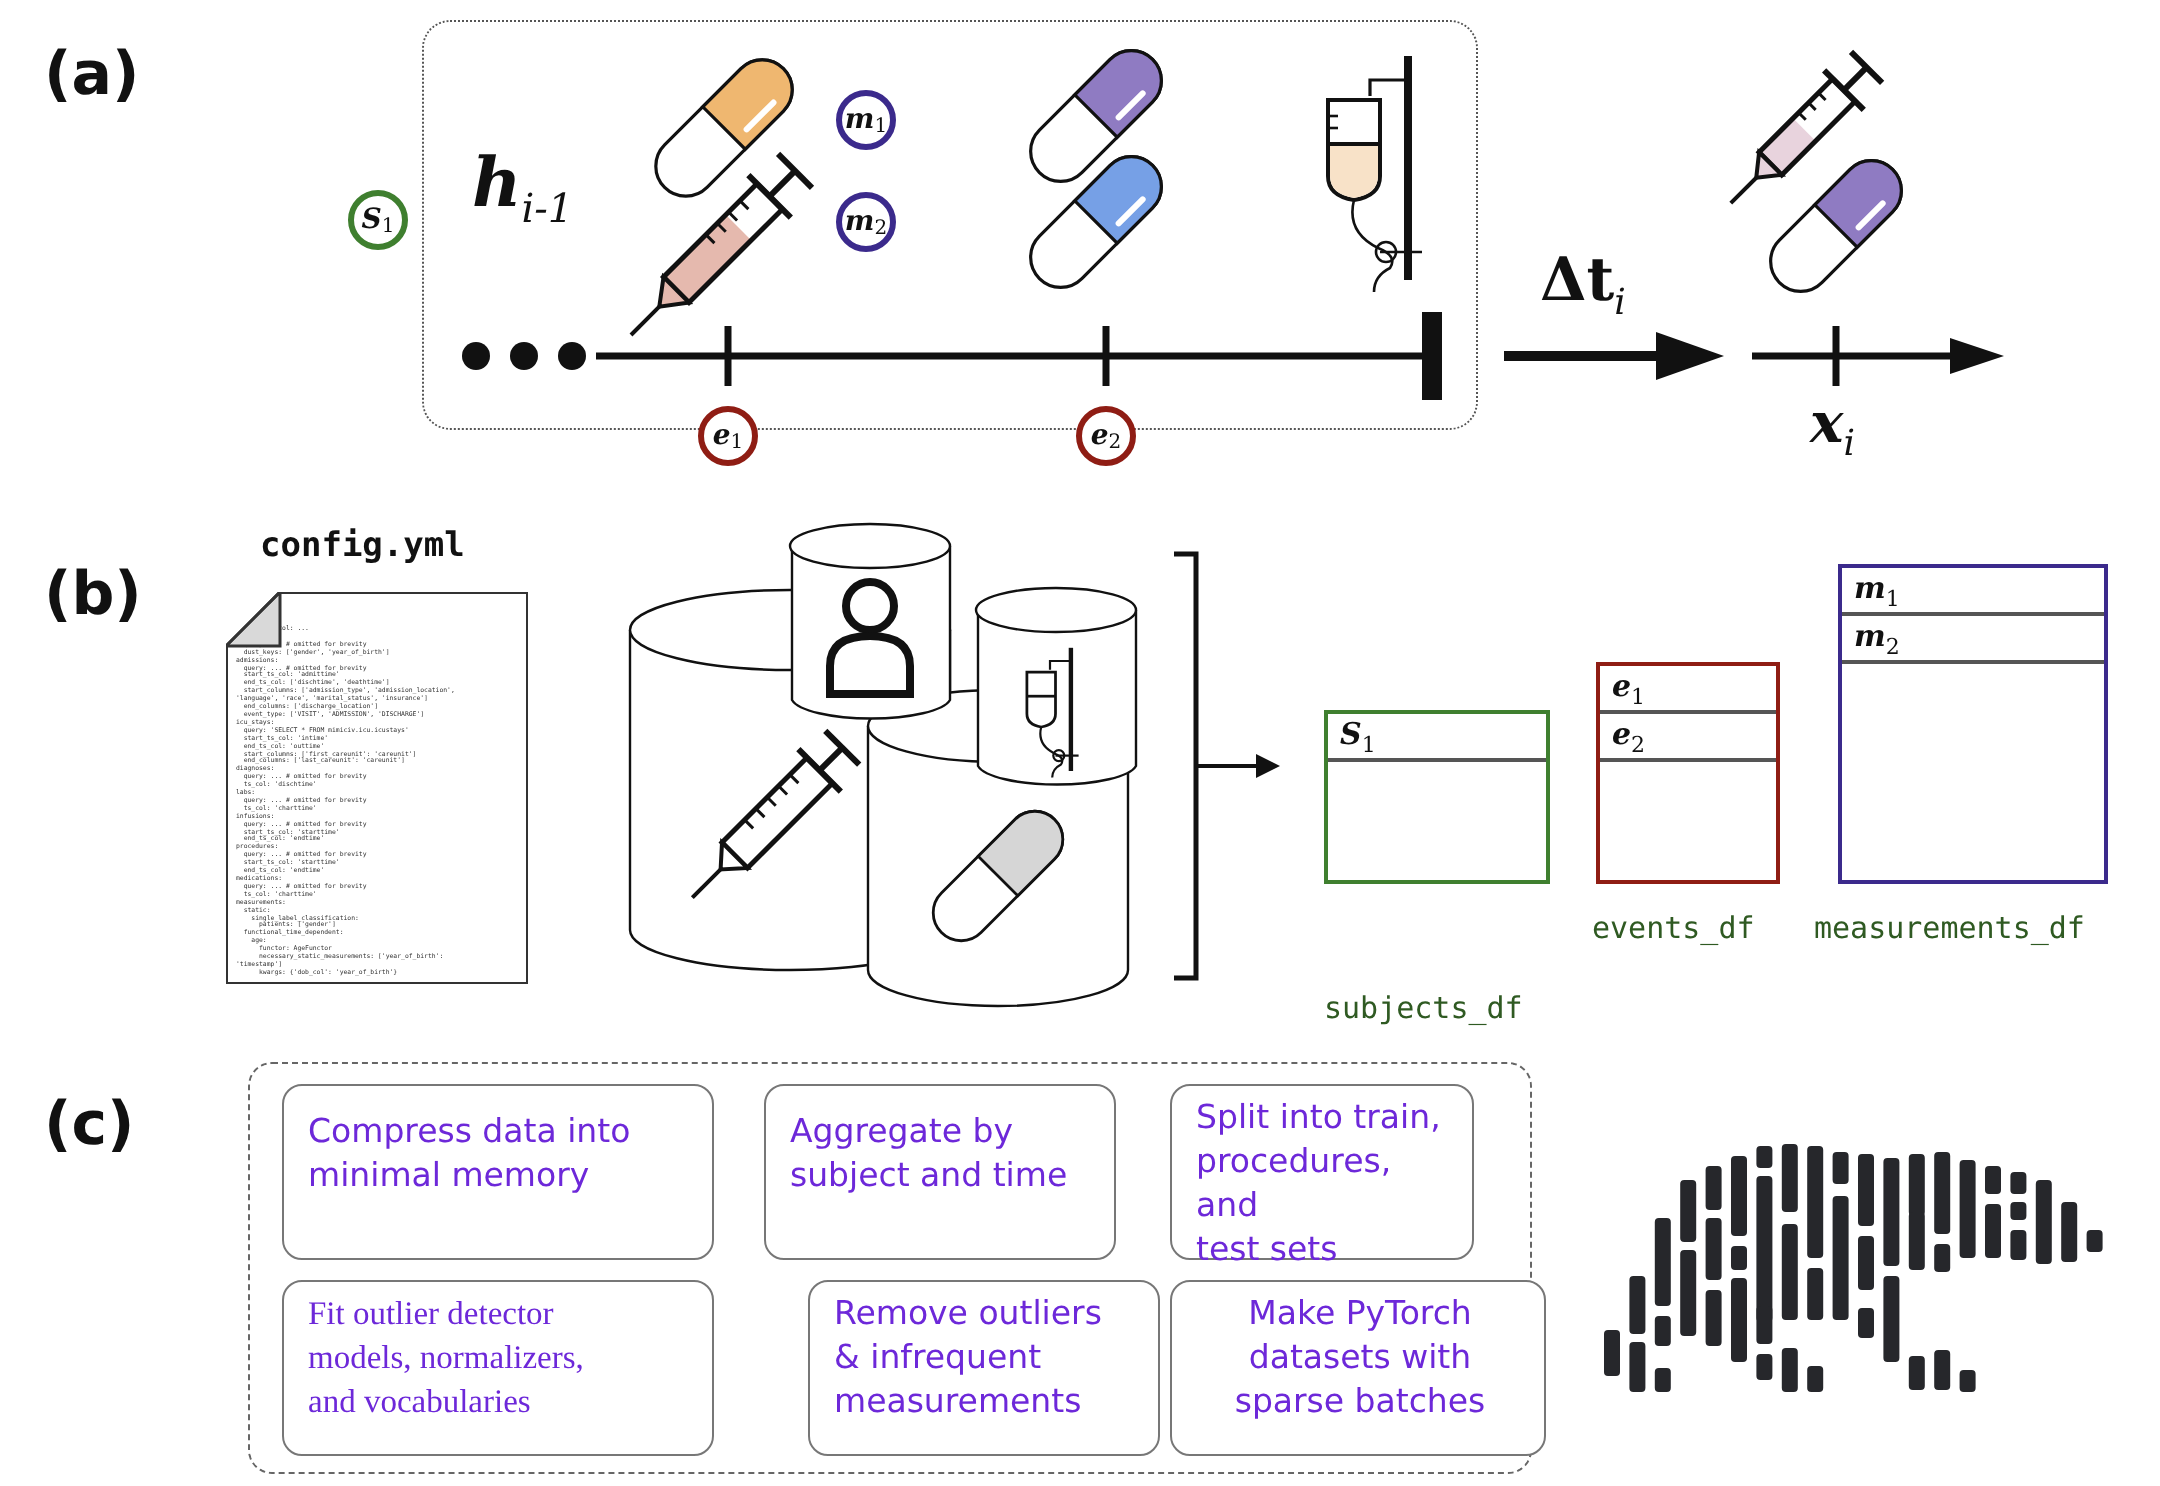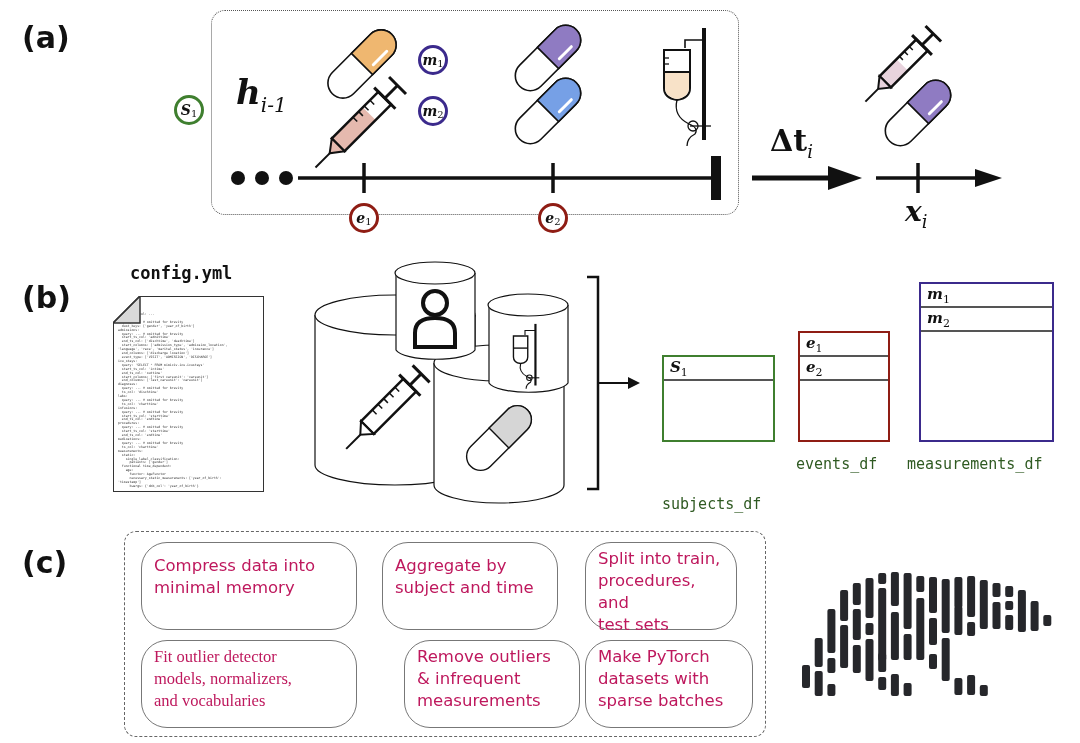--- a/index.html
+++ b/index.html
@@ -10,21 +10,21 @@
   .circ sub{font-style:normal;font-weight:normal;font-size:10px;margin-top:6px;}
   .green{border-color:#3f7f2f;color:#111;}
   .red{border-color:#8f1d14;}
   .purple{border-color:#3b2a8c;}
   .mathlbl{font-family:"DejaVu Serif",serif;font-weight:bold;font-style:italic;color:#111;}
   .mathlbl sub{font-style:italic;font-weight:normal;}
   .dfbox{position:absolute;box-sizing:border-box;border:2px solid;background:#fff;}
   .dfrow{height:24px;border-bottom:2px solid #555;box-sizing:border-box;font-family:"DejaVu Serif",serif;font-weight:bold;font-style:italic;font-size:15px;padding-left:6px;line-height:20px;}
   .dfrow sub{font-style:normal;font-weight:normal;font-size:11px;}
   .dfname{position:absolute;font-family:"DejaVu Sans Mono",monospace;font-size:15px;color:#2f5a22;}
-  .step{position:absolute;width:216px;box-sizing:border-box;border:1.5px solid #777;border-radius:26px;background:#fff;font-family:"DejaVu Sans",sans-serif;font-size:16.5px;line-height:22px;color:#be185d;padding:12px 10px 10px 12px;}
+  .step{position:absolute;width:216px;box-sizing:border-box;border:1.5px solid #777;border-radius:10px;background:#fff;font-family:"DejaVu Sans",sans-serif;font-size:16.5px;line-height:22px;color:#6d28d9;padding:12px 10px 10px 12px;}
   .cfgtitle{font-family:"DejaVu Sans Mono",monospace;font-weight:bold;font-size:17px;}
 </style>
 </head>
 <body>
 
 <div class="abs panel-label" style="left:22px;top:20px;">(a)</div>
 
 <div class="abs" style="left:211px;top:10px;width:528px;height:205px;border:1.5px dotted #555;border-radius:14px;box-sizing:border-box;"></div>
 
 <div class="circ green" style="left:174px;top:95px;">
@@ -311,21 +311,21 @@
 <div class="step" style="left:141px;top:640px;height:88px;padding-top:5px;font-family:Liberation Serif, serif;">
     <div>Fit outlier detector</div>
     <div>models, normalizers,</div>
     <div>and vocabularies</div>
   </div>
 <div class="step" style="left:382px;top:640px;height:88px;width:176px;padding-top:5px;margin-left:22px;">
     <div>Remove outliers</div>
     <div>&amp; infrequent</div>
     <div>measurements</div>
   </div>
-<div class="step" style="left:585px;top:640px;height:88px;width:168px;padding-top:5px;">
+<div class="step" style="left:585px;top:640px;height:88px;width:188px;padding-top:5px;text-align:center;">
     <div>Make PyTorch</div>
     <div>datasets with</div>
     <div>sparse batches</div>
   </div>
 
 <svg class="abs" id="logo" style="left:780px;top:560px;" width="280" height="150">
     <rect x="22" y="105" width="8" height="23" rx="2" fill="#26272b"></rect>
     <rect x="34.7" y="78" width="8" height="29" rx="2" fill="#26272b"></rect>
     <rect x="34.7" y="111" width="8" height="25" rx="2" fill="#26272b"></rect>
     <rect x="47.4" y="49" width="8" height="44" rx="2" fill="#26272b"></rect>

